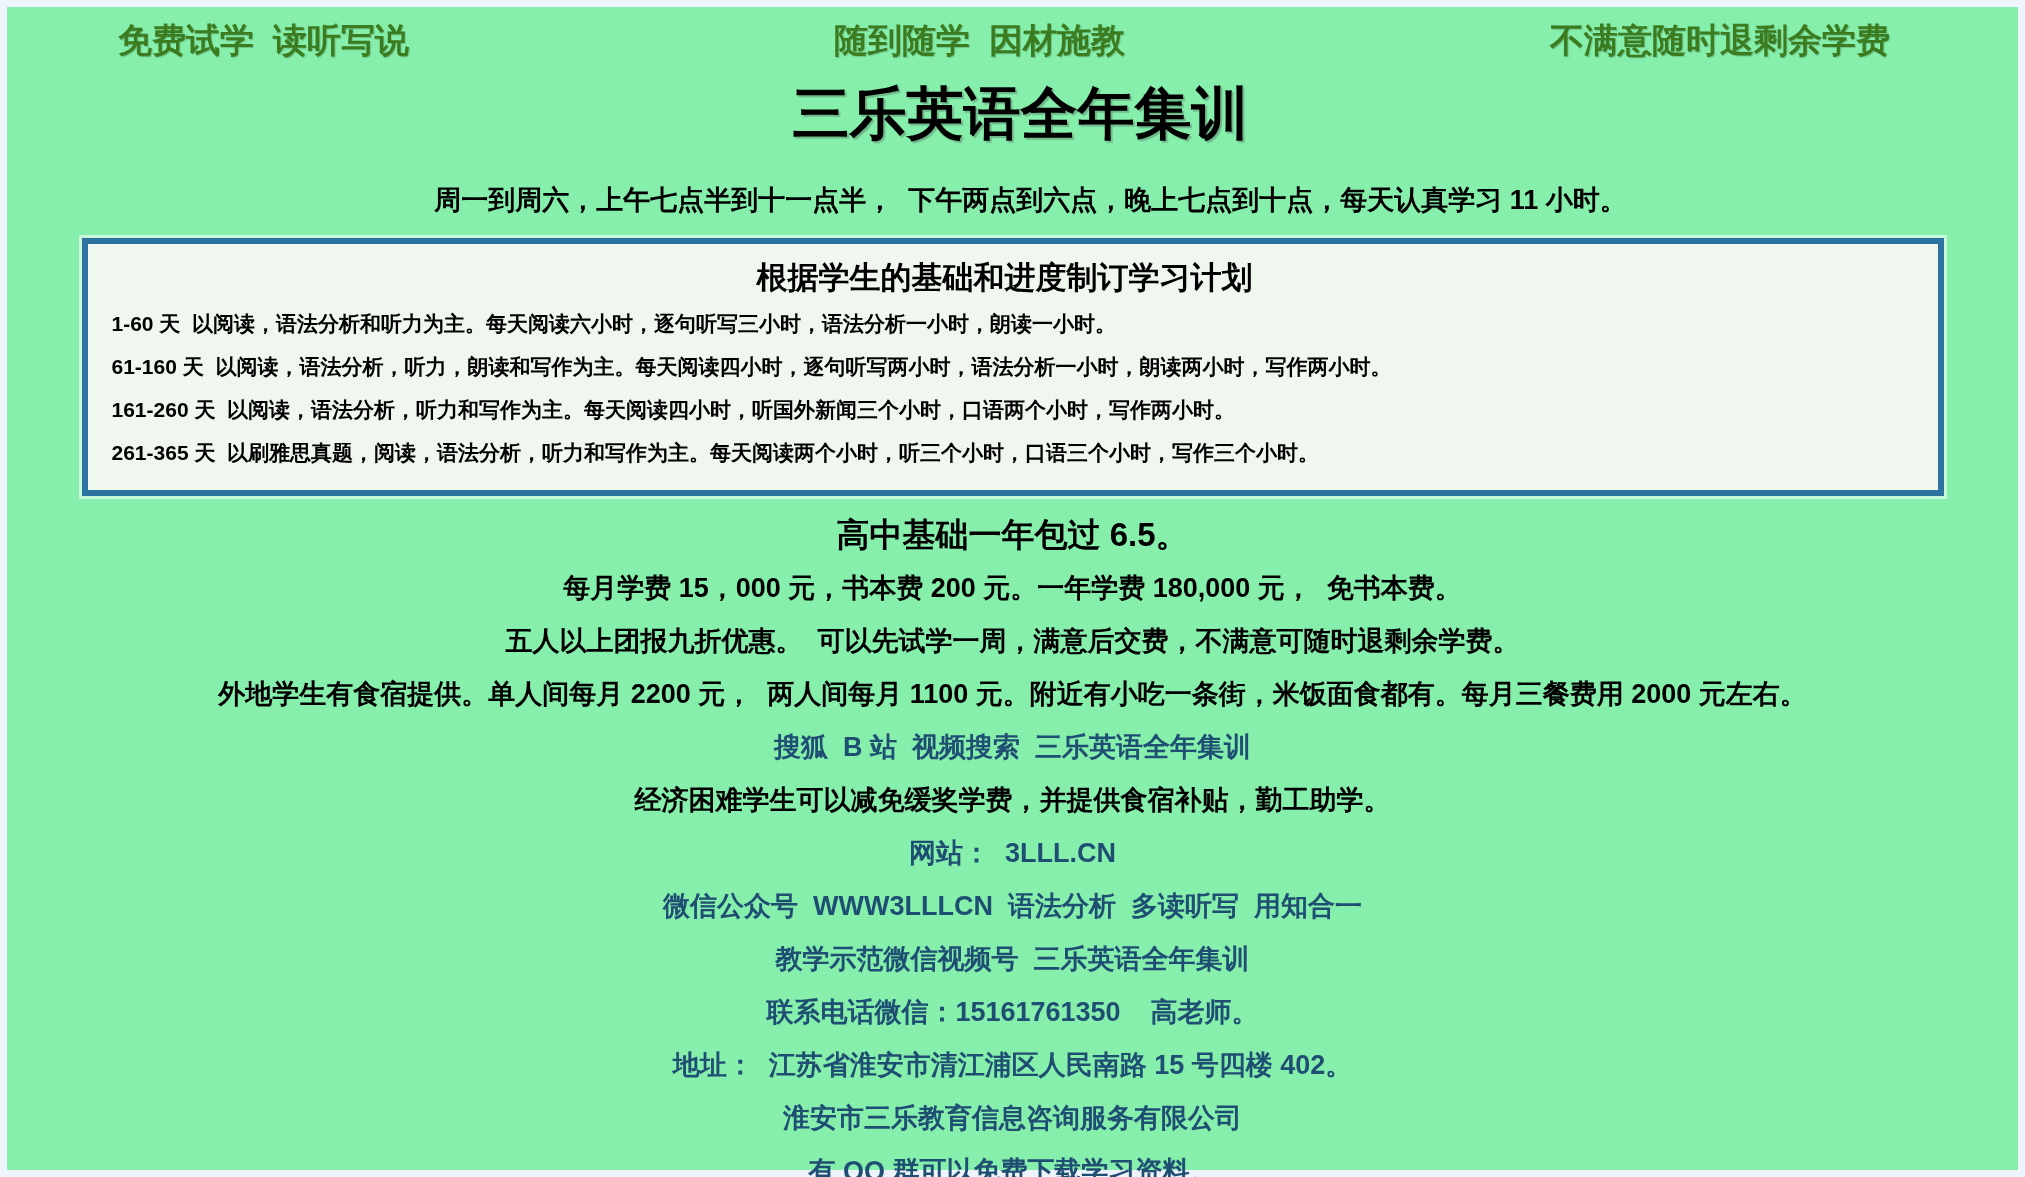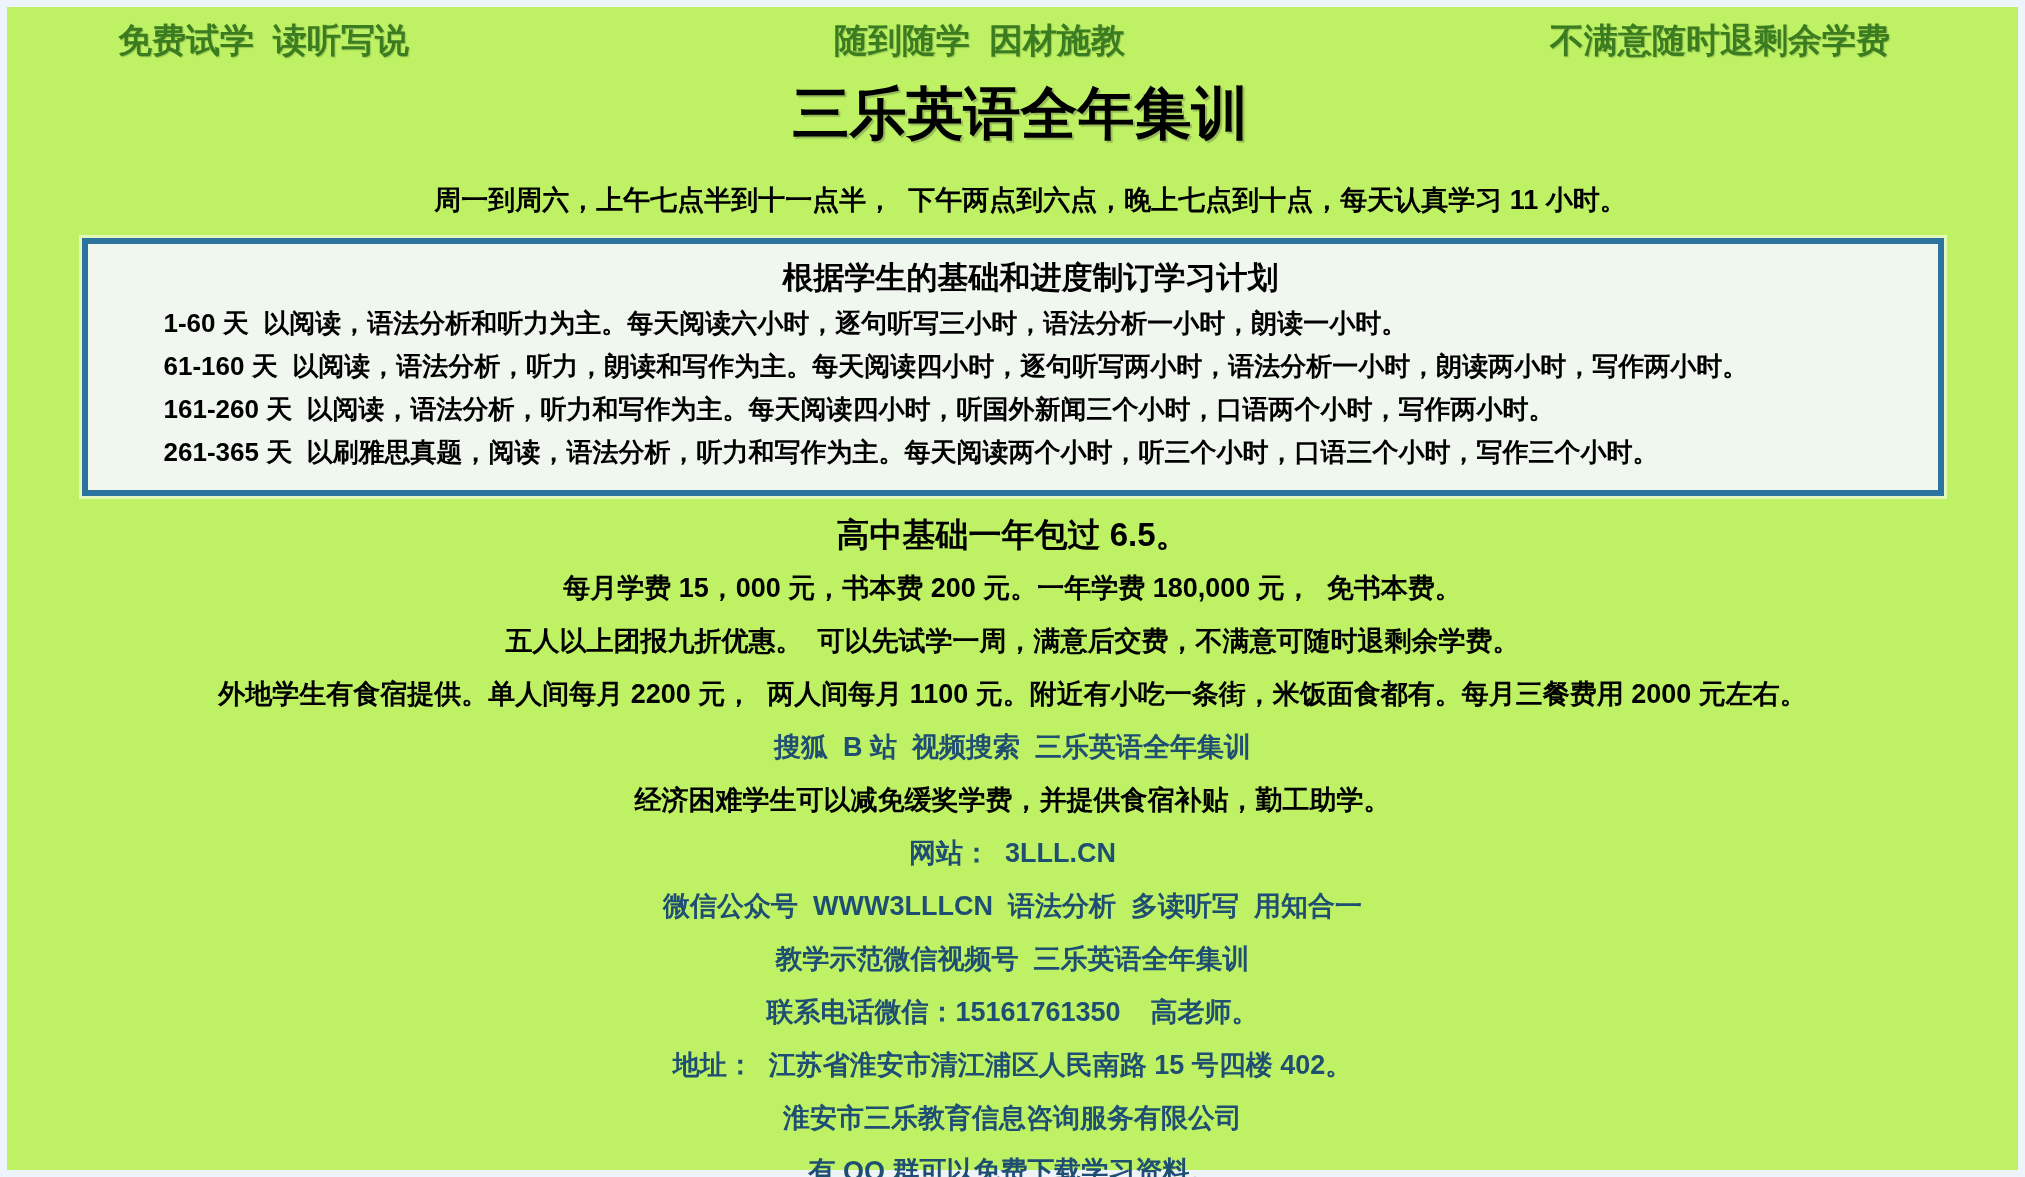--- a/index.html
+++ b/index.html
@@ -4,21 +4,21 @@
 <style>
   html, body { margin: 0; padding: 0; }
   body {
     font-family: "Liberation Sans", "DejaVu Sans", sans-serif;
     background: #c9d6e8;
   }
   .page {
     position: relative;
     width: 2025px;
     height: 1177px;
-    background: #bef264;
+    background: #86efac;
     box-shadow: inset 0 0 0 7px #eef4fc;
     overflow: hidden;
     box-sizing: border-box;
     font-weight: bold;
     color: #000;
   }
   .txt { white-space: pre-wrap; }
 
   
   .top-banner {
@@ -50,31 +50,31 @@
     padding-left: 36px;
   }
 
   
   .plan-box {
     box-sizing: border-box;
     margin: 20px auto 0;
     width: 1862px;
     border: 6px solid #2d73a0;
     background: #eff7ee;
-    padding: 12px 40px 16px 76px;
+    padding: 12px 40px 16px 24px;
     box-shadow: 0 0 0 3px rgba(255,255,255,0.55);
   }
   .plan-title {
     text-align: center;
     font-size: 31px;
     line-height: 44px;
     margin-bottom: 2px;
   }
   .plan-line {
-    font-size: 26px;
+    font-size: 21px;
     line-height: 43px;
   }
 
   
   .info {
     margin-top: 12px;
     text-align: center;
   }
   .info-headline {
     font-size: 33px;

